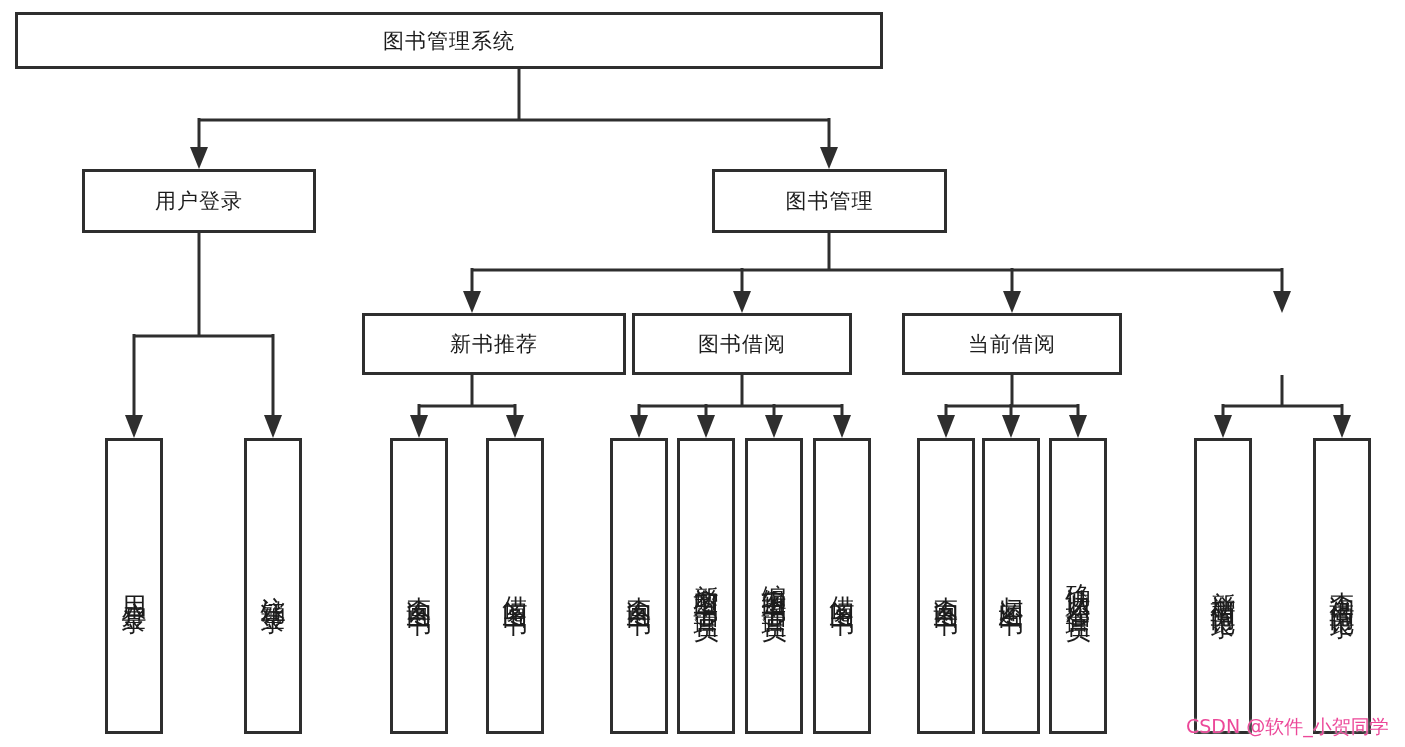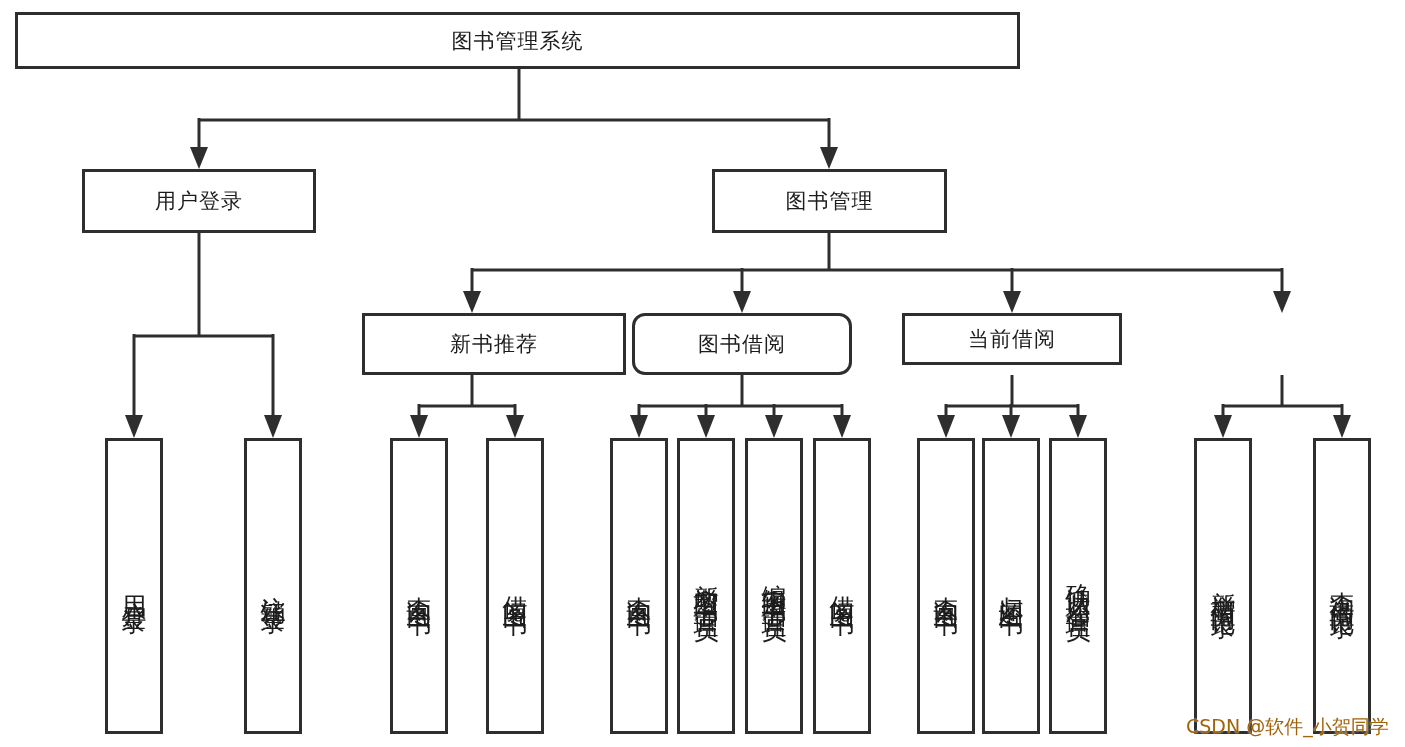--- a/index.html
+++ b/index.html
@@ -29,21 +29,21 @@
     text-orientation: mixed;
     font-size: 25px;
     letter-spacing: 5px;
     line-height: 1;
   }
   .watermark {
     position: absolute;
     left: 1186px;
     top: 714px;
     font-size: 19px;
-    color: #a16207;
+    color: #ec4899;
     white-space: nowrap;
     text-shadow: 0 0 2px #ffffff;
   }
 </style>
 </head>
 <body>
 
 <div class="canvas">
 
   <svg class="wires" viewBox="0 0 1405 747" xmlns="http://www.w3.org/2000/svg">
@@ -103,28 +103,28 @@
 
       <line x1="1282" y1="375" x2="1282" y2="406"></line>
       <line x1="1223" y1="406" x2="1342" y2="406"></line>
       <line x1="1223" y1="404" x2="1223" y2="419"></line>
       <polygon points="1214,415 1232,415 1223,438" stroke="none"></polygon>
       <line x1="1342" y1="404" x2="1342" y2="419"></line>
       <polygon points="1333,415 1351,415 1342,438" stroke="none"></polygon>
     </g>
   </svg>
 
-  <div class="node hnode" style="left:15px; top:12px; width:1005px; height:57px;">图书管理系统</div>
+  <div class="node hnode" style="left:15px; top:12px; width:868px; height:57px;">图书管理系统</div>
 
   <div class="node hnode" style="left:82px; top:169px; width:234px; height:64px;">用户登录</div>
   <div class="node hnode" style="left:712px; top:169px; width:235px; height:64px;text-align:right;">图书管理</div>
 
   <div class="node hnode" style="left:362px; top:313px; width:264px; height:62px;">新书推荐</div>
-  <div class="node hnode" style="left:632px; top:313px; width:220px; height:62px;border-radius:13px;">图书借阅</div>
-  <div class="node hnode" style="left:902px; top:313px; width:220px; height:52px;font-family:Liberation Serif, serif;">当前借阅</div>
+  <div class="node hnode" style="left:632px; top:313px; width:220px; height:62px;">图书借阅</div>
+  <div class="node hnode" style="left:902px; top:313px; width:220px; height:62px;font-family:Liberation Serif, serif;">当前借阅</div>
 
   <div class="node leaf" style="left:105px; top:438px; width:58px; height:296px;">用户登录</div>
   <div class="node leaf" style="left:244px; top:438px; width:58px; height:296px;">注销登录</div>
 
   <div class="node leaf" style="left:390px; top:438px; width:58px; height:296px;">查询图书</div>
   <div class="node leaf" style="left:486px; top:438px; width:58px; height:296px;">借阅图书</div>
 
   <div class="node leaf" style="left:610px; top:438px; width:58px; height:296px;">查询图书</div>
   <div class="node leaf" style="left:677px; top:438px; width:58px; height:296px;">新增图书（管理员）</div>
   <div class="node leaf" style="left:745px; top:438px; width:58px; height:296px;">编辑图书（管理员）</div>

